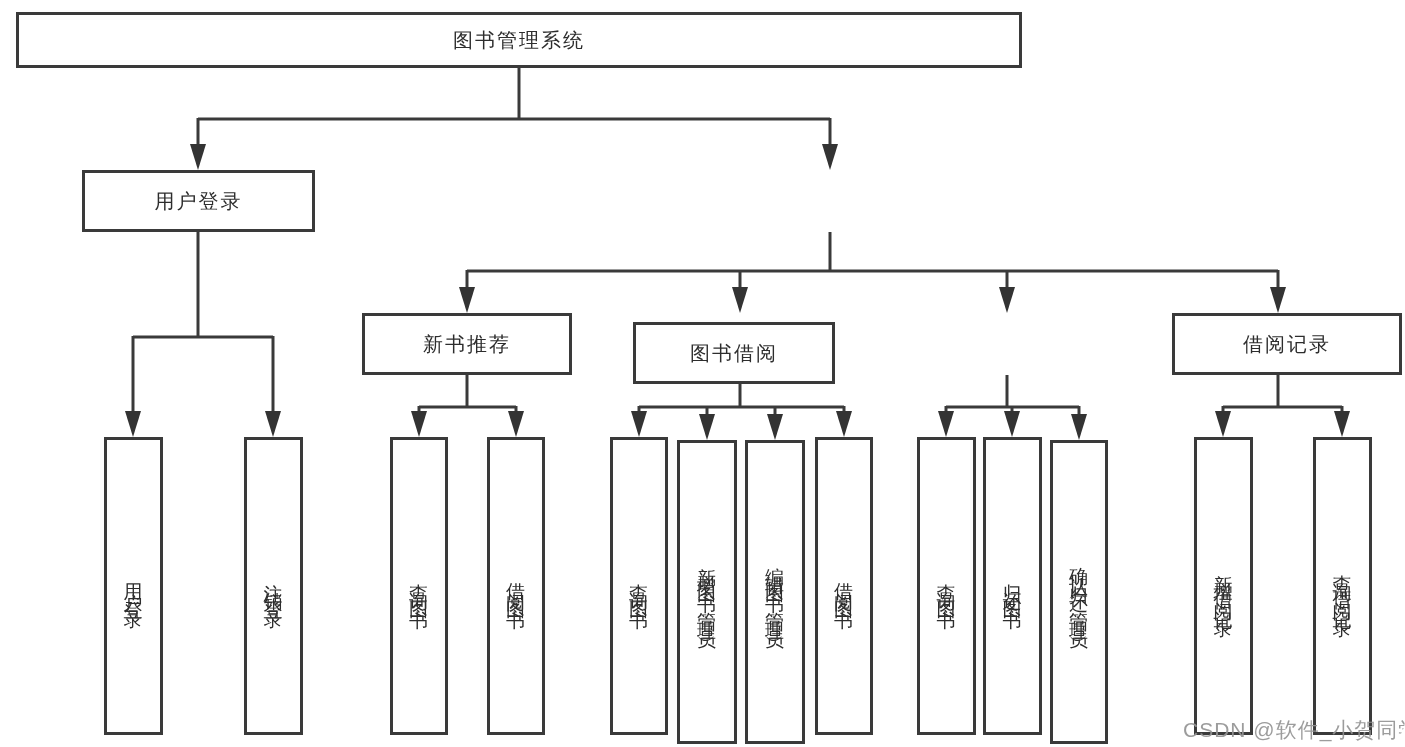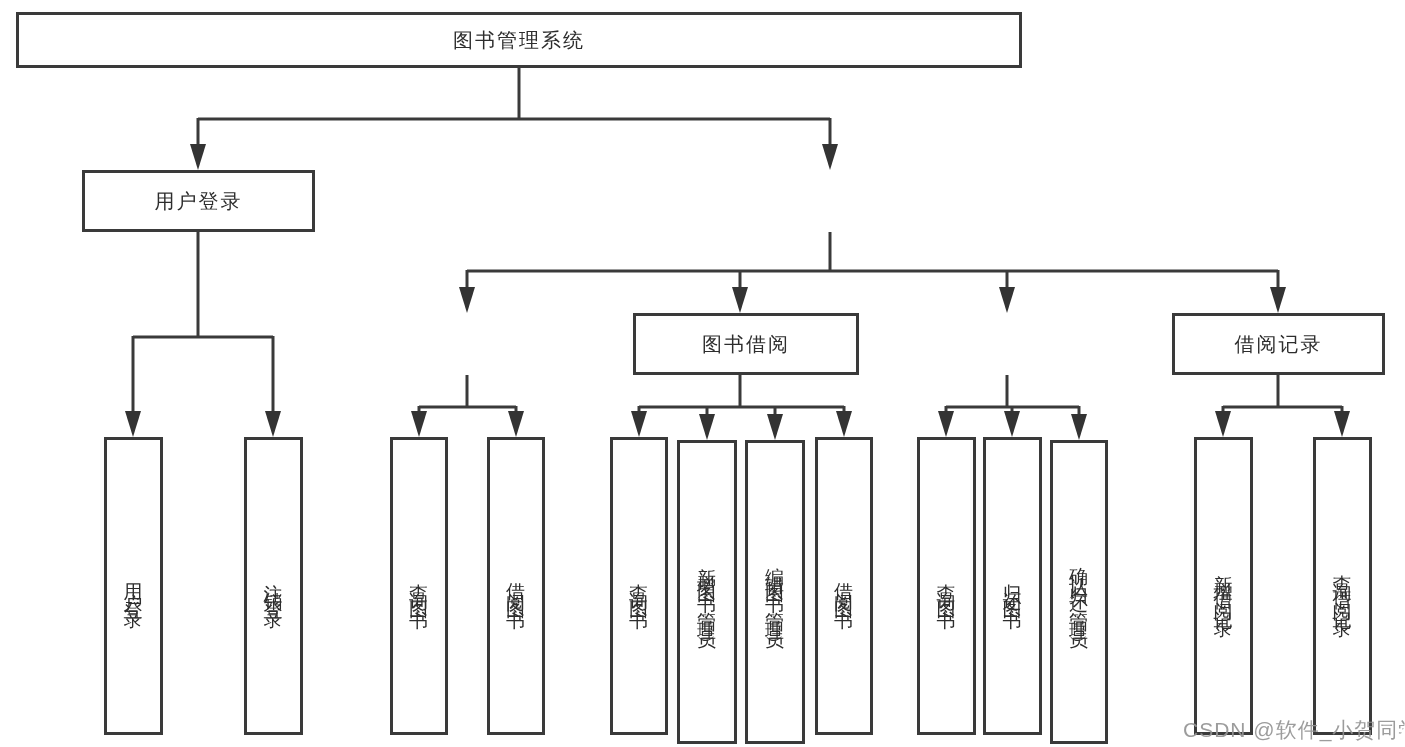--- a/index.html
+++ b/index.html
@@ -131,24 +131,27 @@
   </svg>
 
   <div class="node h" style="left:16px;top:12px;width:1006px;height:56px">
     <span>图书管理系统</span>
   </div>
 
   <div class="node h" style="left:82px;top:170px;width:233px;height:62px">
     <span>用户登录</span>
   </div>
 
-  <div class="node h" style="left:633px;top:313px;width:226px;height:62px">
+  <div class="node h" style="left:362px;top:313px;width:210px;height:62px">
+    <span>新书推荐</span>
+  </div>
+  <div class="node h" style="left:633px;top:322px;width:202px;height:62px">
     <span>图书借阅</span>
   </div>
-  <div class="node h" style="left:1172px;top:313px;width:213px;height:62px">
+  <div class="node h" style="left:1172px;top:313px;width:230px;height:62px">
     <span>借阅记录</span>
   </div>
 
   <div class="node v" style="left:104px;top:437px;width:59px;height:298px">
     <span>用户登录</span>
   </div>
   <div class="node v" style="left:244px;top:437px;width:59px;height:298px">
     <span>注销登录</span>
   </div>
 

